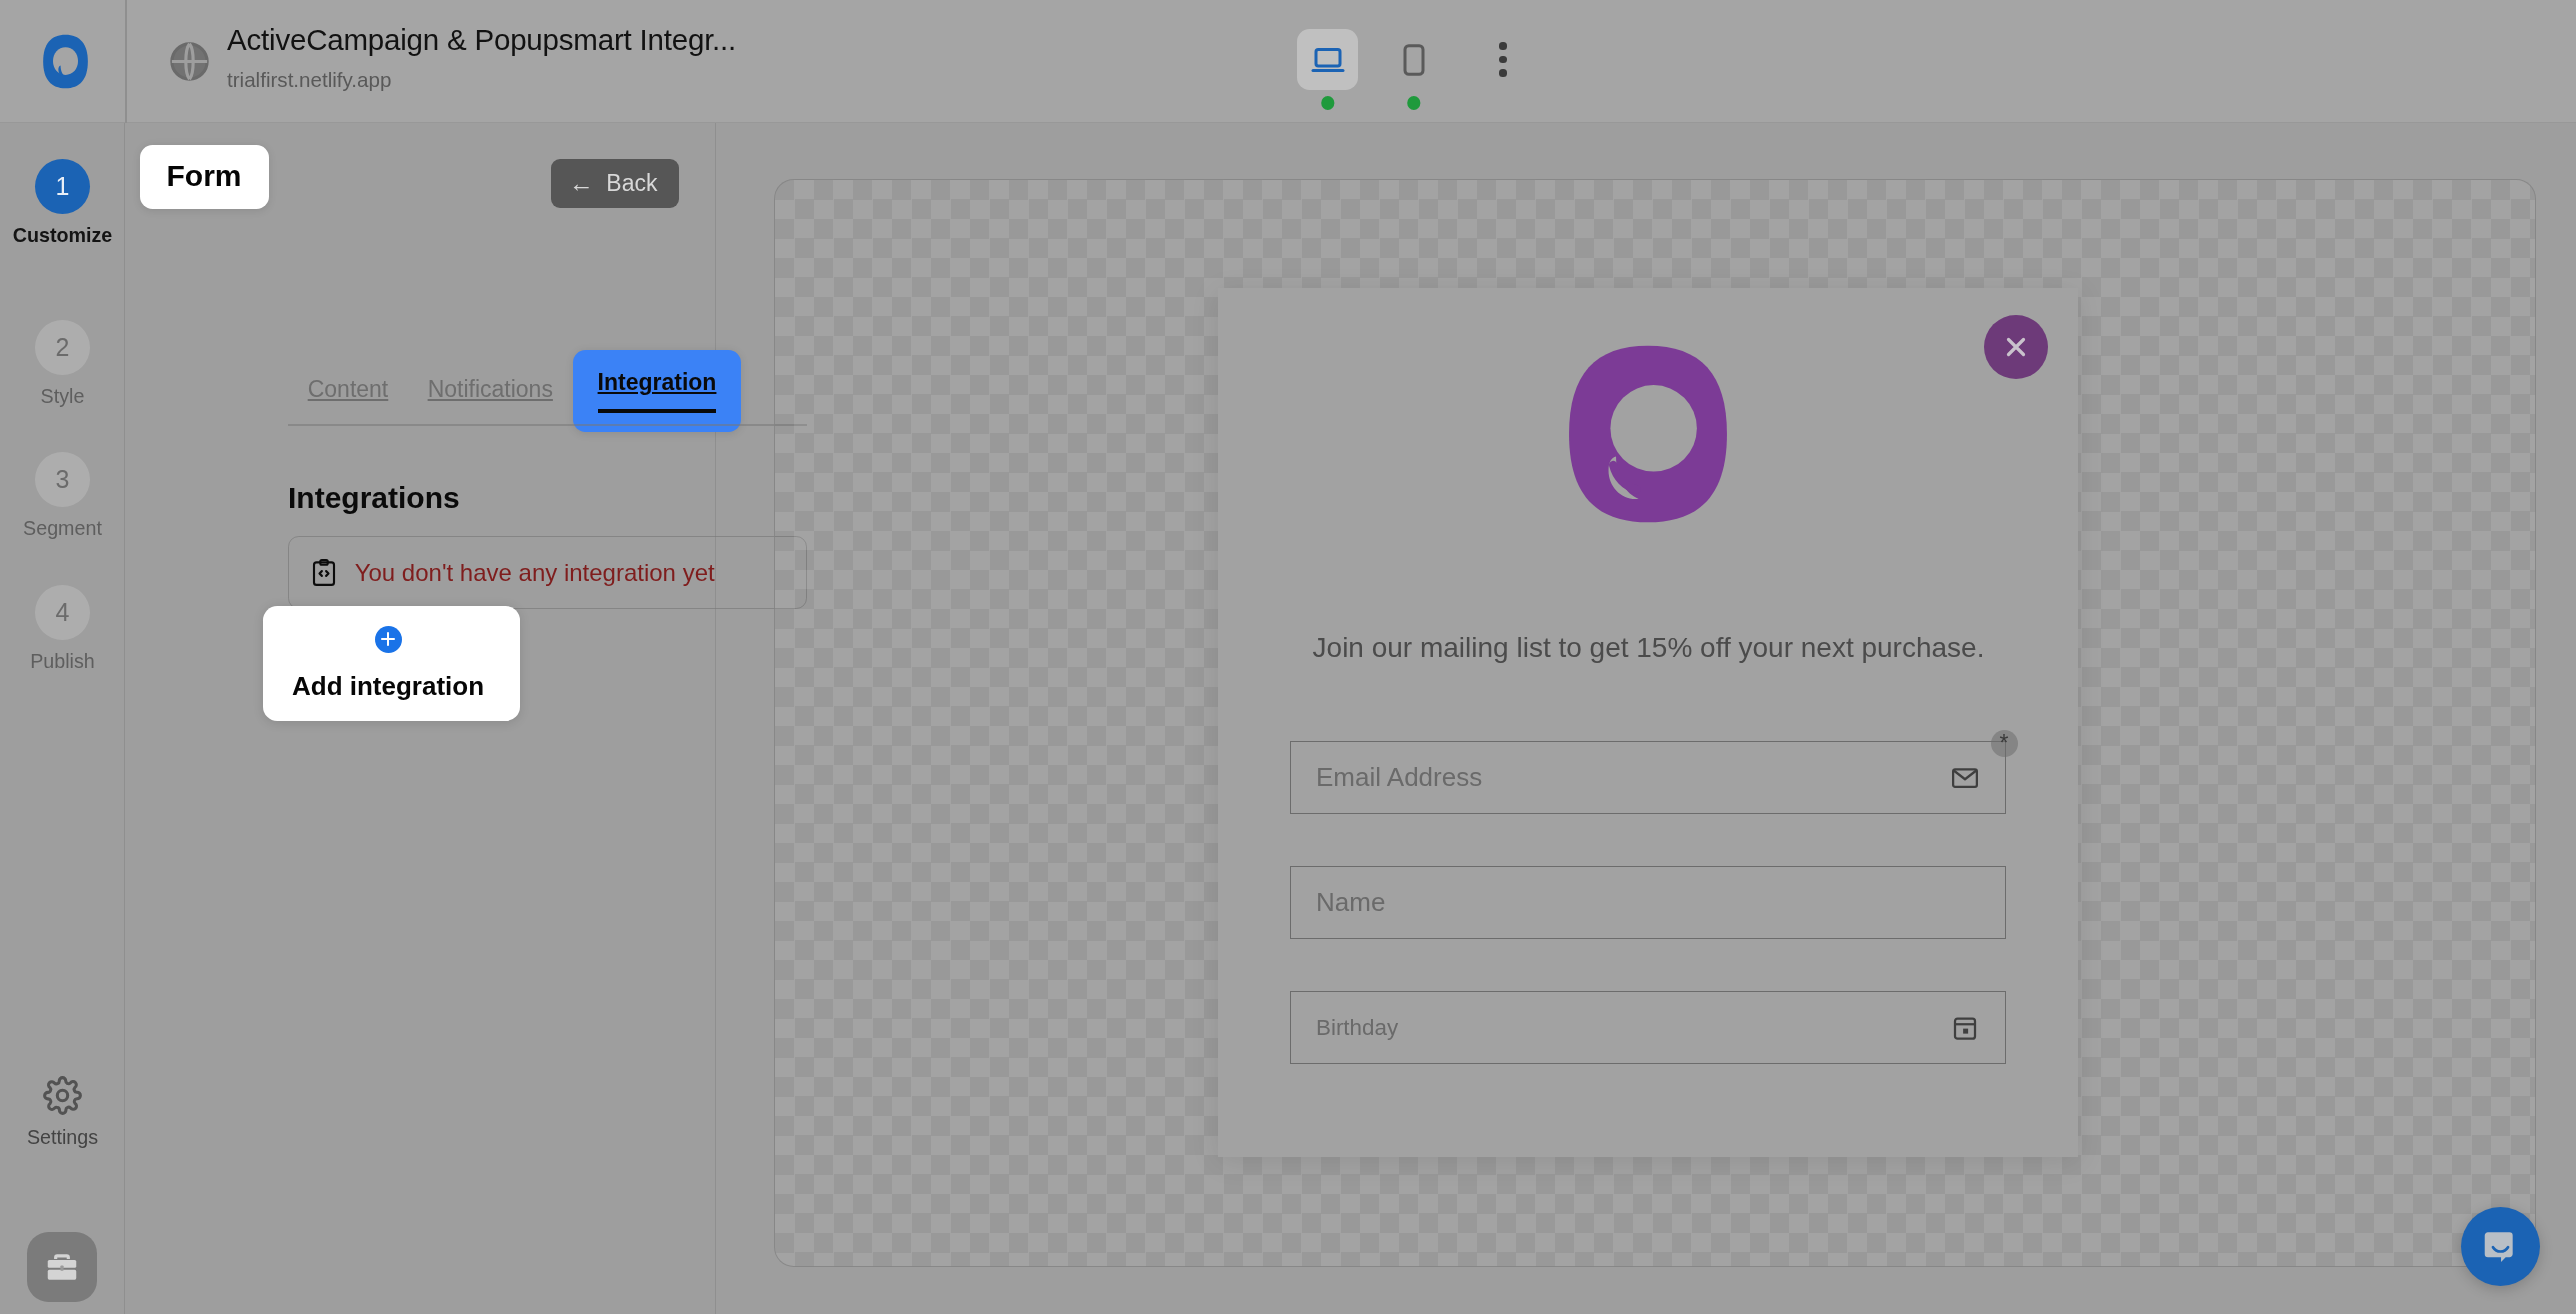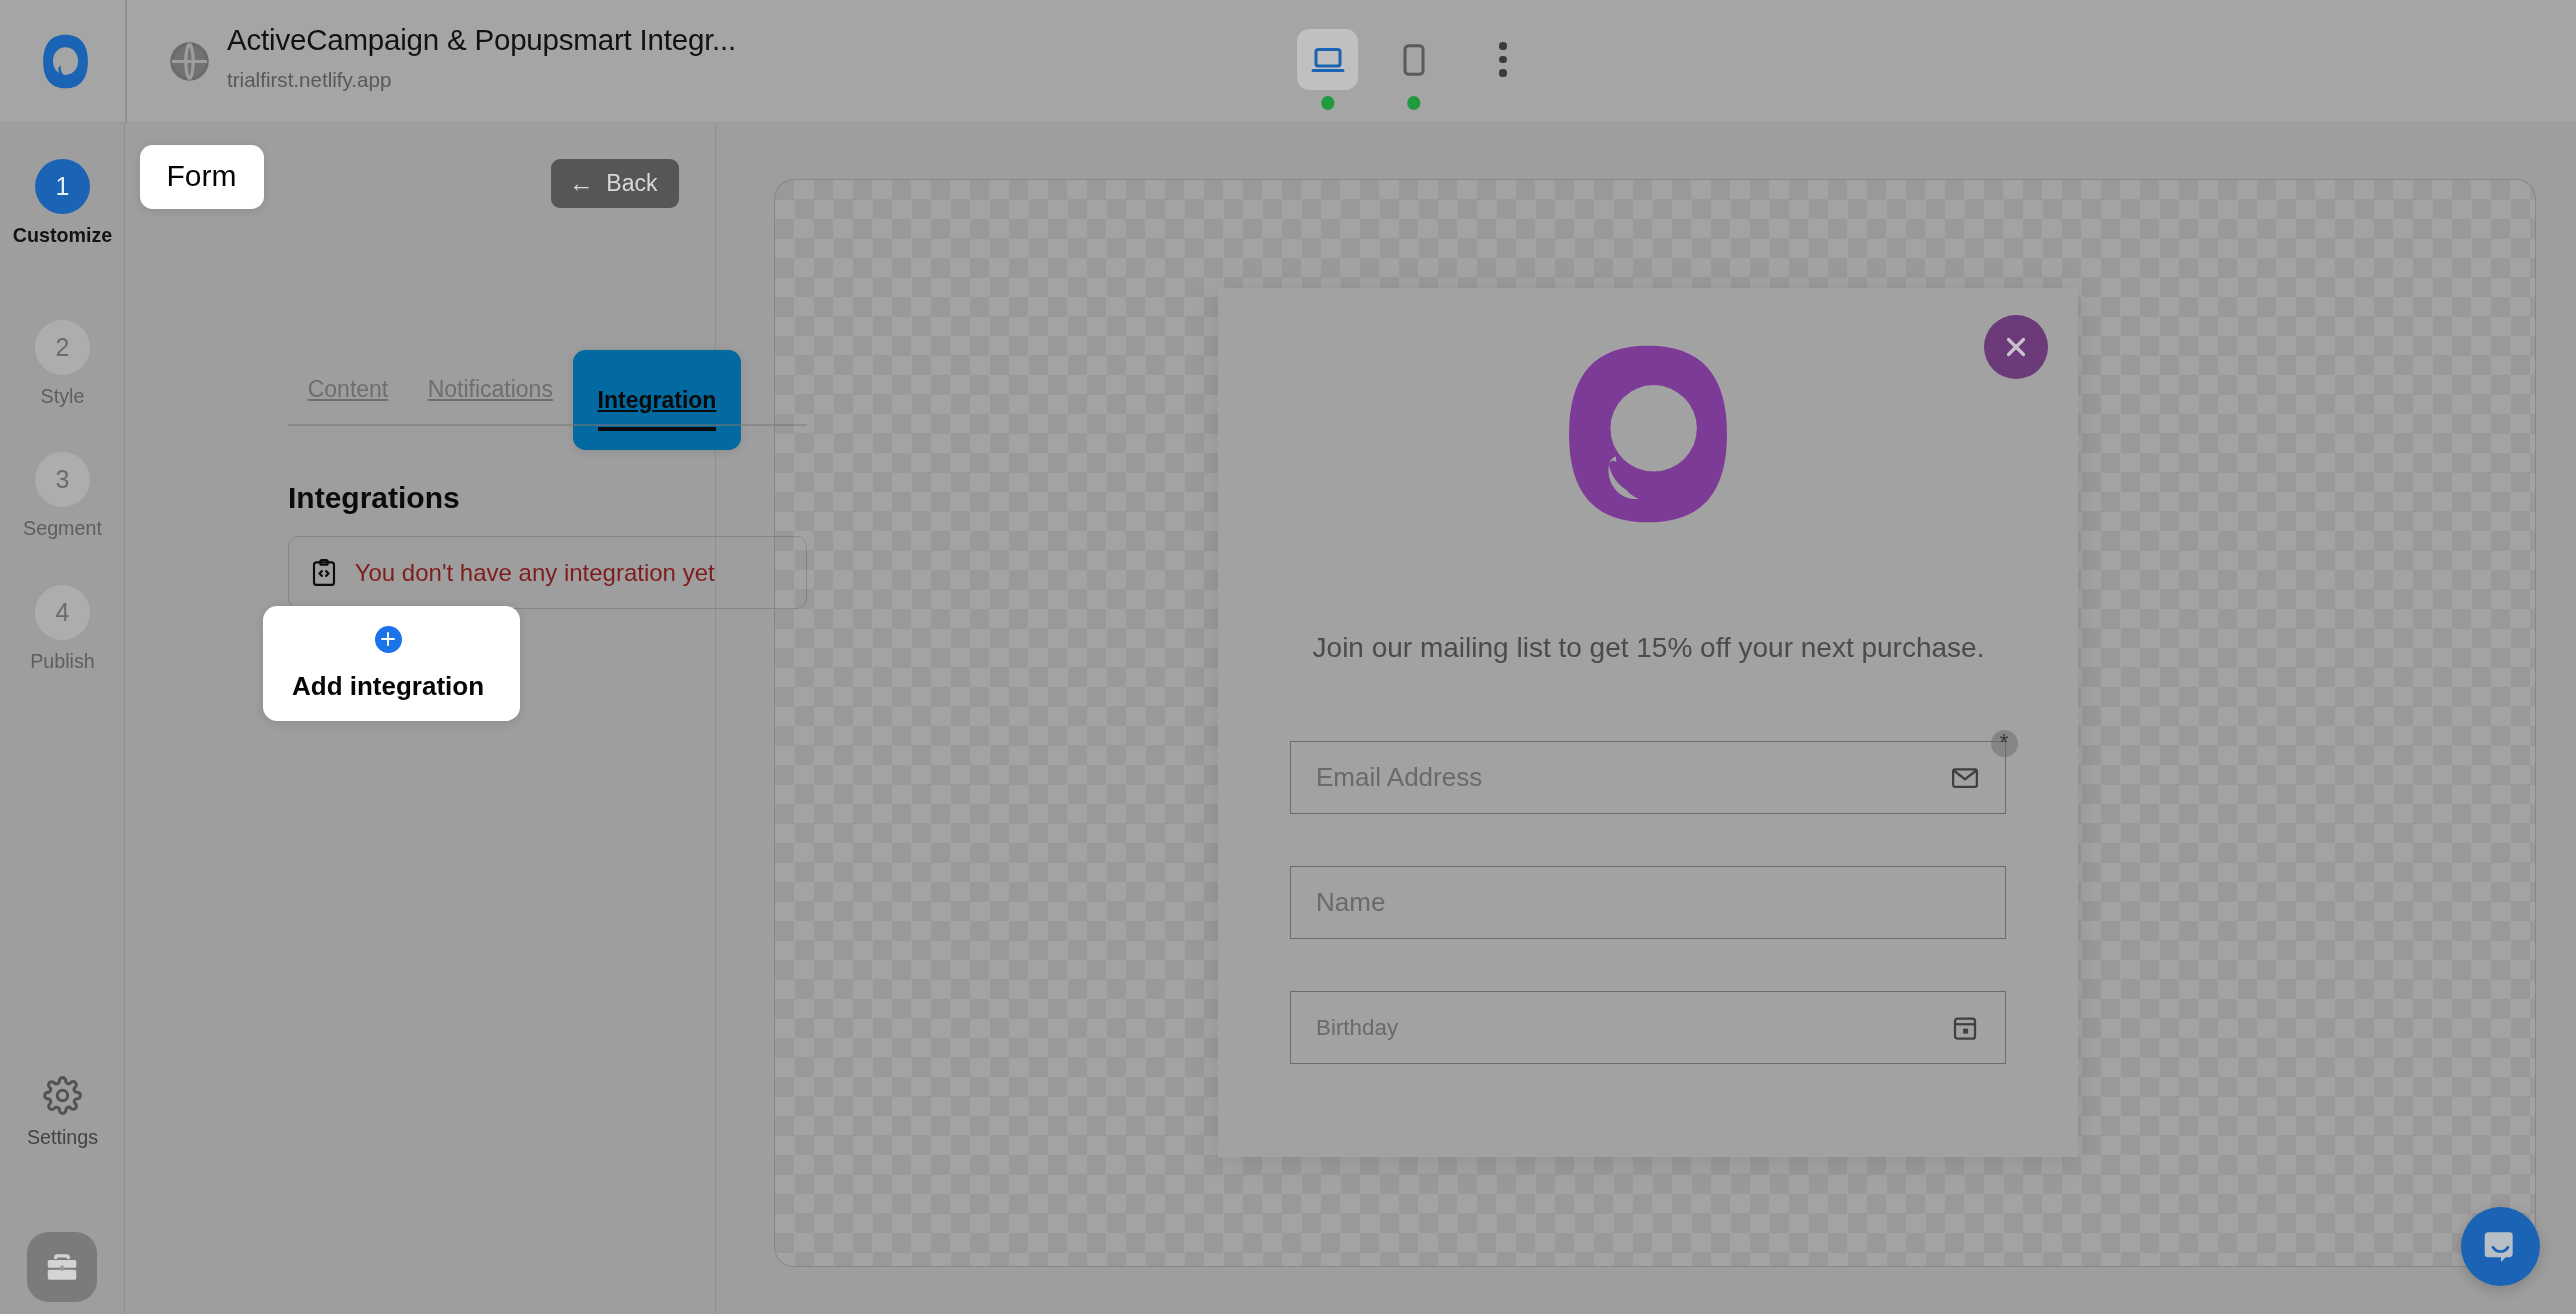--- a/index.html
+++ b/index.html
@@ -123,21 +123,21 @@
   .panel {
     position: absolute; left: 127px; top: 123px;
     width: 589px; height: 1191px;
     background: #9e9e9e;
     border-right: 1.8px solid #8f8f8f;
   }
   .form-badge {
     position: absolute; left: 12.5px; top: 21.5px;
     background: #ffffff; border-radius: 12.5px;
     padding: 14.3px 27px 16px 27px;
-    font-size: 30px; font-weight: 400; color: #050505;
+    font-size: 30px; font-weight: 700; color: #050505;
     box-shadow: 0 1.8px 9px rgba(0,0,0,.10);
   }
   .back-btn {
     position: absolute; right: 36px; top: 36px;
     background: #565656; color: #d8d8d8;
     border-radius: 9px; border: none;
     padding: 10.7px 21.5px 11.6px 18px;
     font-size: 23px; font-family: inherit;
     display: flex; align-items: center; gap: 12.5px;
     cursor: pointer;
@@ -147,23 +147,23 @@
   .tabs {
     position: absolute; left: 161px; top: 247px;
     width: 555px; height: 55px;
     display: flex; align-items: flex-start; gap: 0;
   }
   .tab {
     font-size: 23px; color: #6e6e6e; cursor: pointer;
     padding: 0 19.7px; line-height: 39px; white-space: nowrap; text-decoration: underline;
   }
   .tab.spot {
-    background: #0369a1; color: #0a0a0a; font-weight: 700;
+    background: #3b82f6; color: #0a0a0a; font-weight: 700;
     border-radius: 12.5px;
-    padding: 31px 25px 30px 25px;
+    padding: 13px 25px 30px 25px;
     margin-top: -19.7px;
     position: relative;
     box-shadow: 0 1.8px 9px rgba(0,0,0,.10);
   }
   .tab.spot::after {
     content: ""; position: absolute;
     left: 25px; right: 25px; bottom: 19.7px;
     height: 3.6px; background: #0a0a0a;
   }
   .tabs-rule {

